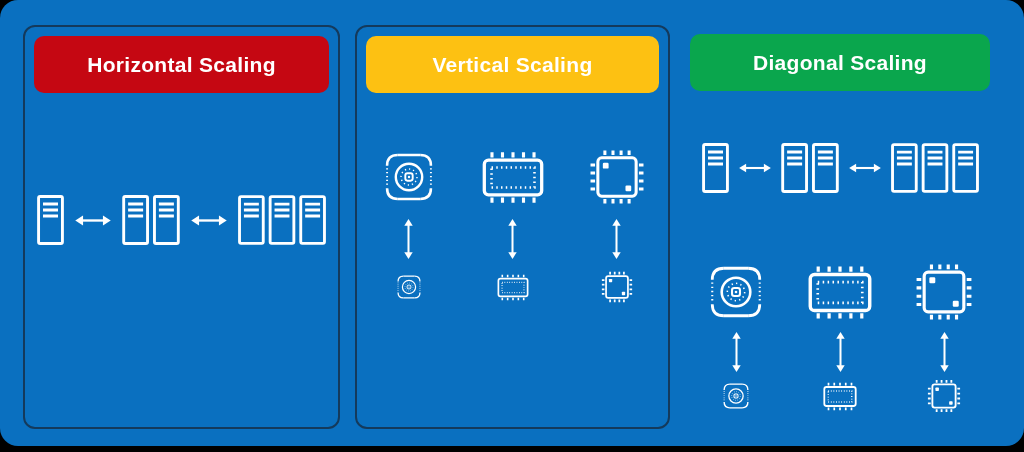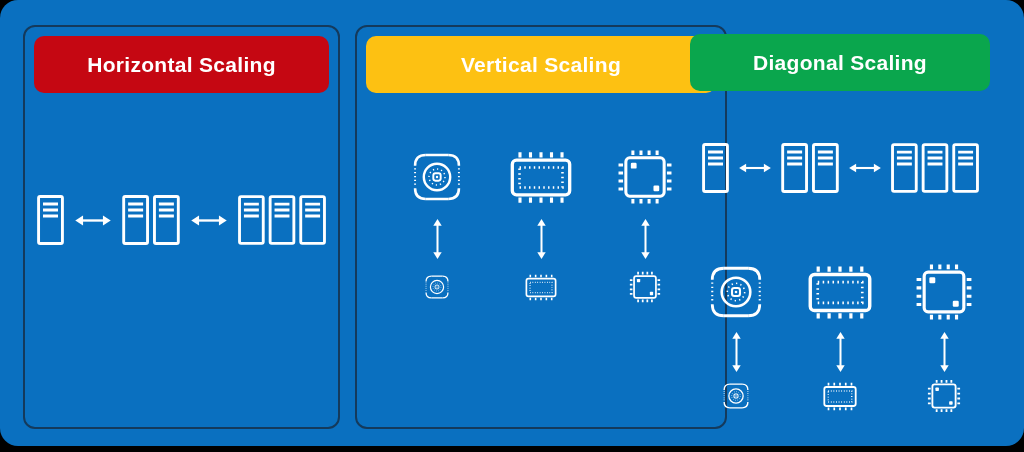--- a/index.html
+++ b/index.html
@@ -3,21 +3,21 @@
 <meta charset="utf-8">
 <style>
   * { margin:0; padding:0; box-sizing:border-box; }
   html,body { width:1024px; height:452px; background:#000; overflow:hidden;
               font-family:"Liberation Sans", sans-serif; }
   .canvas { position:absolute; left:0; top:0; width:1024px; height:446px;
             background:var(--background,#0a70c0); border-radius:18px; }
   .panel { position:absolute; top:25px; height:404px; border-radius:12px; }
   .panel.bordered { border:2px solid var(--panel-border,#143a5c);padding-left:28px; }
   #panel-horizontal { left:23px;  width:317px; }
-  #panel-vertical   { left:355px; width:372px; }
+  #panel-vertical   { left:355px; width:315px; }
   #panel-diagonal   { left:690px; width:300px; }
   .header { position:absolute; top:9px; left:9px; right:9px; height:57px;
             border-radius:10px; display:flex; align-items:center; justify-content:center; }
   #panel-diagonal .header { left:0; right:0;text-align:center; }
   .header span { color:var(--header-text,#fff); font-size:21px; font-weight:700; letter-spacing:.3px; }
   .servers-row { position:absolute; left:0; right:0; display:flex;
                  align-items:center; justify-content:center; gap:10px; }
   #panel-horizontal .servers-row { top:168px; }
   #panel-diagonal   .servers-row { top:118px; gap:9px; }
   .scale-cols { position:absolute; left:0; right:0; display:flex; justify-content:center; gap:14px; }

